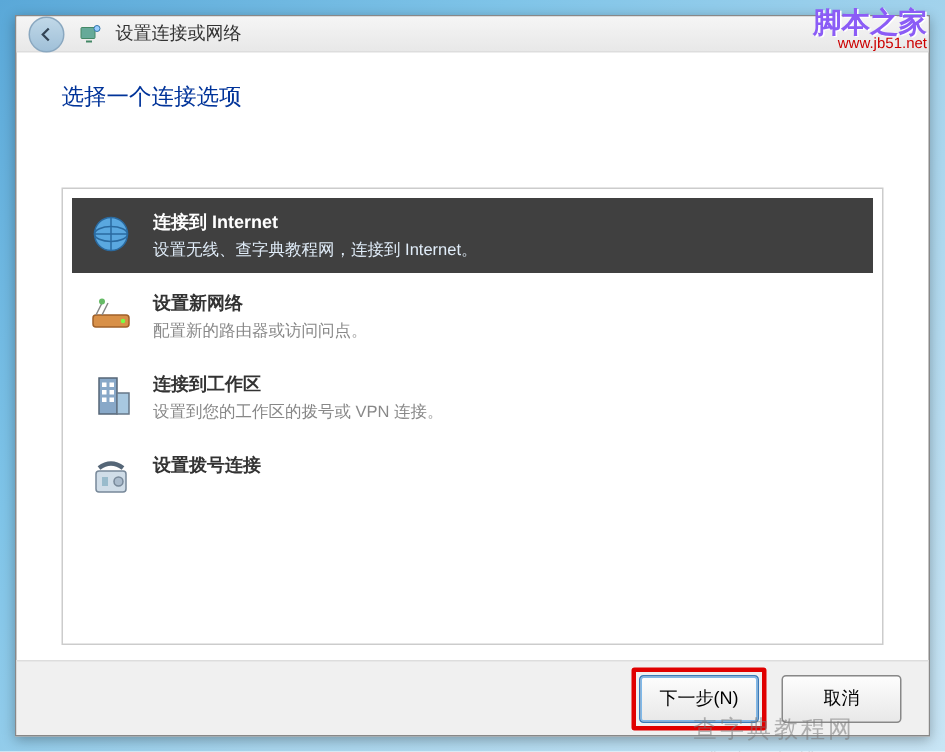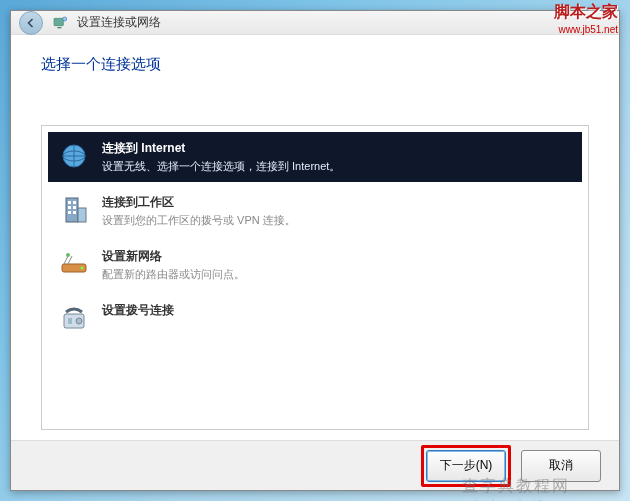--- a/index.html
+++ b/index.html
@@ -74,21 +74,21 @@
     }
     .option {
       display: flex;
       align-items: flex-start;
       padding: 8px 10px;
       gap: 12px;
       cursor: pointer;
       margin-bottom: 4px;
     }
     .option.selected {
-      background: #0f172a;
+      background: #404040;
       color: #fff;
     }
     .option.selected .option-desc { color: #e0ecf8; }
     .option-icon {
       width: 32px;
       height: 32px;
       flex-shrink: 0;
       display: flex;
       align-items: center;
       justify-content: center;
@@ -131,23 +131,23 @@
     }
     .highlight-red {
       border: 3px solid #e00000;
       padding: 2px;
       border-radius: 2px;
     }
     .watermark-logo {
       position: absolute;
       top: 2px;
       right: 12px;
-      color: #b91c1c;
+      color: #8b5cf6;
       font-weight: bold;
-      font-size: 16px;
+      font-size: 19px;
       font-family: "KaiTi", serif;
       text-shadow: 1px 1px 0 #fff;
     }
     .watermark-url {
       position: absolute;
       top: 24px;
       right: 12px;
       color: #cc0000;
       font-size: 10px;
       font-family: Arial;
@@ -199,21 +199,36 @@
       <div class="option selected">
         <div class="option-icon">
           <svg viewBox="0 0 32 32">
               <circle cx="16" cy="16" r="11" fill="#5aa8e0" stroke="#2a6aa0"></circle>
               <ellipse cx="16" cy="16" rx="11" ry="5" fill="none" stroke="#2a6aa0"></ellipse>
               <path d="M16 5 v22 M5 16 h22" stroke="#2a6aa0"></path>
             </svg>
         </div>
         <div class="option-text">
           <div class="option-title">连接到 Internet</div>
-          <div class="option-desc">设置无线、选择一个连接选项，连接到 Internet。</div>
+          <div class="option-desc">设置无线、查字典教程网，连接到 Internet。</div>
+        </div>
+      </div>
+
+      <div class="option">
+        <div class="option-icon">
+          <svg viewBox="0 0 32 32">
+              <rect x="4" y="16" width="24" height="8" rx="2" fill="#d89048" stroke="#a06028"></rect>
+              <circle cx="24" cy="20" r="1.5" fill="#7f4"></circle>
+              <path d="M6 16 l4 -8 M10 16 l4 -8" stroke="#888"></path>
+              <circle cx="10" cy="7" r="2" fill="#6b6"></circle>
+            </svg>
+        </div>
+        <div class="option-text">
+          <div class="option-title">设置新网络</div>
+          <div class="option-desc">配置新的路由器或访问问点。</div>
         </div>
       </div>
 
       <div class="option">
         <div class="option-icon">
           <svg viewBox="0 0 32 32">
               <rect x="8" y="4" width="12" height="24" fill="#88a8c8" stroke="#567"></rect>
               <rect x="10" y="7" width="3" height="3" fill="#fff"></rect>
               <rect x="15" y="7" width="3" height="3" fill="#fff"></rect>
               <rect x="10" y="12" width="3" height="3" fill="#fff"></rect>
@@ -225,35 +240,20 @@
         </div>
         <div class="option-text">
           <div class="option-title">连接到工作区</div>
           <div class="option-desc">设置到您的工作区的拨号或 VPN 连接。</div>
         </div>
       </div>
 
       <div class="option">
         <div class="option-icon">
           <svg viewBox="0 0 32 32">
-              <rect x="4" y="16" width="24" height="8" rx="2" fill="#d89048" stroke="#a06028"></rect>
-              <circle cx="24" cy="20" r="1.5" fill="#7f4"></circle>
-              <path d="M6 16 l4 -8 M10 16 l4 -8" stroke="#888"></path>
-              <circle cx="10" cy="7" r="2" fill="#6b6"></circle>
-            </svg>
-        </div>
-        <div class="option-text">
-          <div class="option-title">设置新网络</div>
-          <div class="option-desc">配置新的路由器或访问问点。</div>
-        </div>
-      </div>
-
-      <div class="option">
-        <div class="option-icon">
-          <svg viewBox="0 0 32 32">
               <rect x="6" y="12" width="20" height="14" rx="2" fill="#d0dde8" stroke="#789"></rect>
               <path d="M8 10 q8 -6 16 0" stroke="#567" stroke-width="3" fill="none"></path>
               <rect x="10" y="16" width="4" height="6" fill="#9bc"></rect>
               <circle cx="21" cy="19" r="3" fill="#abc" stroke="#789"></circle>
             </svg>
         </div>
         <div class="option-text">
           <div class="option-title">设置拨号连接</div>
         </div>
       </div>

